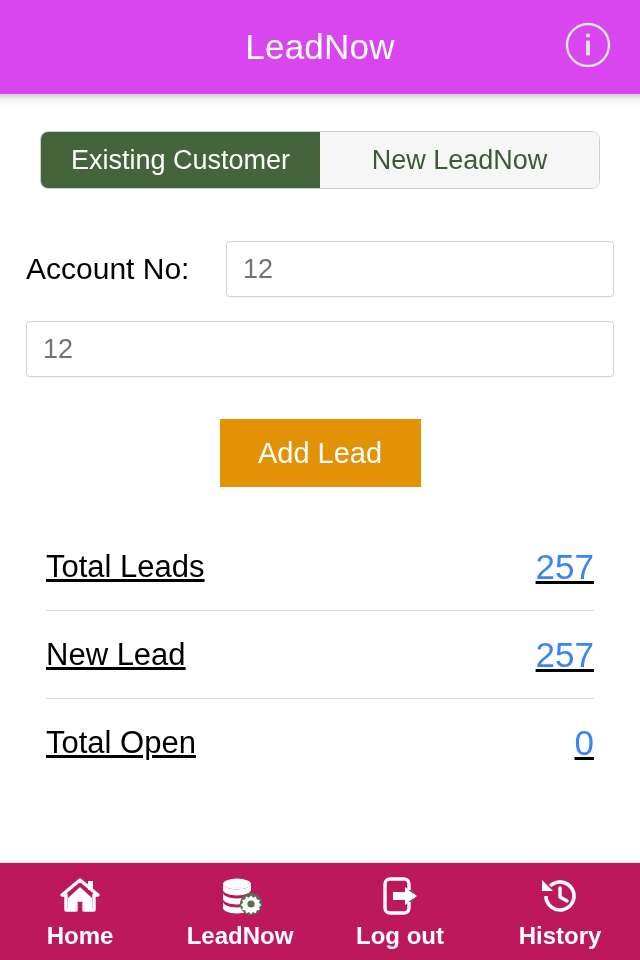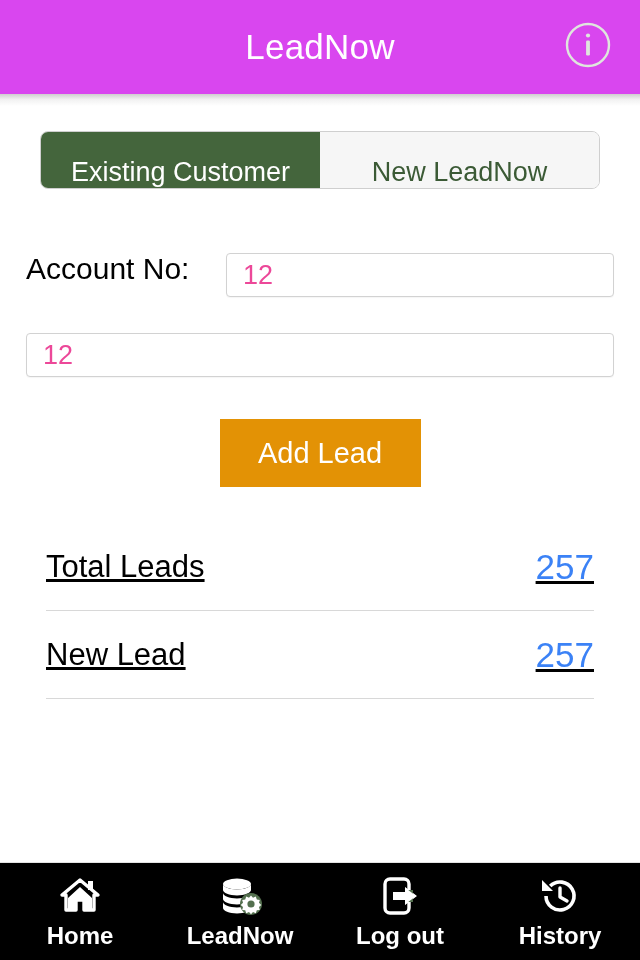--- a/index.html
+++ b/index.html
@@ -74,21 +74,21 @@
     height: 58px;
     display: flex;
     border: 1px solid #cfcfcf;
     border-radius: 8px;
     overflow: hidden;
   }
 
   .segment {
     flex: 1;
     display: flex;
-    align-items: flex-end;
+    align-items: center;
     justify-content: center;
     font-size: 27px;
     color: #3b5a35;
     background: #f6f6f6;
   }
 
   .segment.active {
     background: #44653c;
     color: #ffffff;
   }
@@ -106,31 +106,30 @@
   }
 
   .form-label {
     width: 226px;
     font-size: 30px;
     color: #000000;
   }
 
   .form-input {
     flex: 1;
-    height: 44px;
+    height: 56px;
     border: 1px solid #d2d2d2;
     border-radius: 4px;
     background: #ffffff;
     font-family: "Liberation Sans", sans-serif;
     font-size: 27px;
-    color: #ec4899;
+    color: #737373;
     padding: 0 16px;
     outline: none;
     box-shadow: 0 1px 1px rgba(0,0,0,0.04);
-    margin-top: 12px;
   }
 
   
   .cta-wrap {
     margin-top: 42px;
     display: flex;
     justify-content: center;
   }
 
   .cta-button {
@@ -167,21 +166,21 @@
 
   .stat-value {
     font-size: 35px;
     color: #3b82f6;
   }
 
   
   .tabbar {
     height: 98px;
     min-height: 98px;
-    background: #000000;
+    background: #be185d;
     border-top: 1px solid #e2e2e2;
     display: flex;
   }
 
   .tab {
     flex: 1;
     display: flex;
     flex-direction: column;
     align-items: center;
     justify-content: center;
@@ -247,20 +246,24 @@
     </div>
 
     <div class="stats">
       <div class="stat-row">
         <span class="stat-label">Total Leads</span>
         <span class="stat-value">257</span>
       </div>
       <div class="stat-row">
         <span class="stat-label">New Lead</span>
         <span class="stat-value">257</span>
+      </div>
+      <div class="stat-row last">
+        <span class="stat-label">Total Open</span>
+        <span class="stat-value">0</span>
       </div>
     </div>
 
   </div>
 
   <div class="tabbar">
 
     <div class="tab">
       <span class="tab-icon">
         <svg width="44" height="40" viewBox="0 0 44 40" aria-hidden="true">

